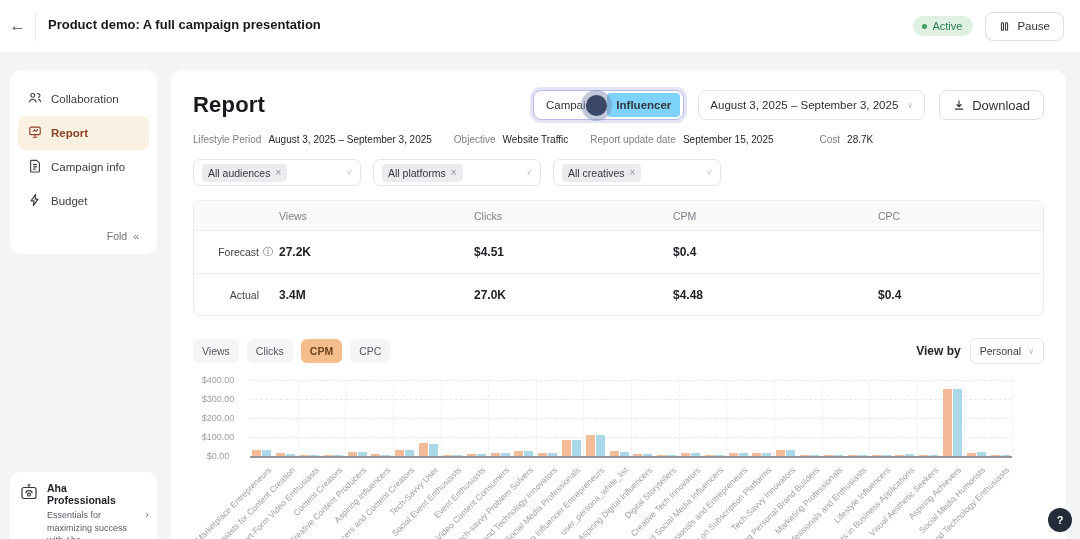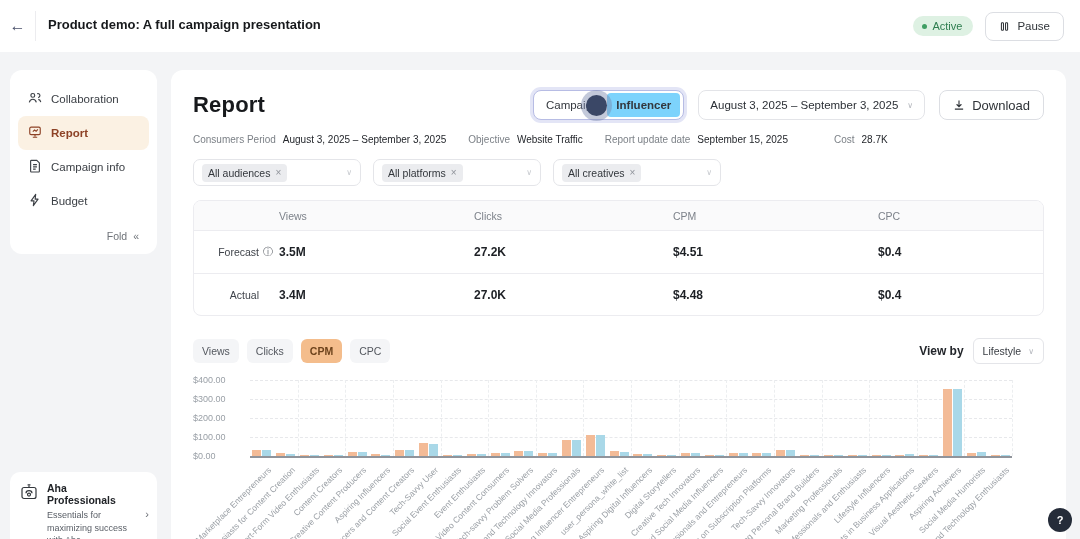--- a/index.html
+++ b/index.html
@@ -68,21 +68,21 @@
 
   .tabs-row { display:flex; align-items:center; margin-top:22px; }
   .pill { background:#f4f5f7; border-radius:6px; padding:6px 9px; font-size:10.5px; color:#54585f; margin-right:8px; cursor:pointer; }
   .pill.active { background:#f4bd8c; color:#6e431c; font-weight:700; }
   .view-by { margin-left:auto; display:flex; align-items:center; gap:9px; }
   .view-by-label { font-size:12px; font-weight:700; color:#23262b; }
   .view-by-select { height:26px; border:1px solid #e4e5e9; border-radius:6px; display:flex; align-items:center; gap:7px; padding:0 9px; font-size:10.5px; color:#3a3e44; cursor:pointer; }
 
   
   #chart { position:relative; margin-top:6px; height:190px; overflow:hidden; }
-  .y-label { position:absolute; left:0; width:50px; text-align:left; font-size:9px; color:#9aa0a7; transform:translateY(-50%); }
+  .y-label { position:absolute; left:0; width:50px; text-align:center; font-size:9px; color:#9aa0a7; transform:translateY(-50%); }
   .gridline-h { position:absolute; border-top:1px dashed #e7e8eb; height:0; }
   .gridline-v { position:absolute; border-left:1px dashed #eceef0; width:0; }
   .axis-x { position:absolute; height:2px; background:#90949b; }
   .bar { position:absolute; }
   .x-label { position:absolute; white-space:nowrap; font-size:8.5px; color:#9ba0a6; transform:translateX(-100%) rotate(-45deg); transform-origin:100% 0; }
 
   .help-fab { position:absolute; left:1048px; top:508px; width:24px; height:24px; border-radius:50%; background:#252c39; color:#fff; font-size:11px; font-weight:700; display:flex; align-items:center; justify-content:center; cursor:pointer; }
 </style>
 </head>
 <body>
@@ -191,21 +191,21 @@
               <path d="M2.5 13.5h11"></path>
             </svg>
         </span>
         <span>Download</span>
       </button>
     </div>
   </div>
 
   <div class="meta-row">
     <div class="meta-pair">
-      <span class="m-label">Consumers Period</span>
+      <span class="m-label">Lifestyle Period</span>
       <span class="m-value">August 3, 2025 – September 3, 2025</span>
     </div>
     <div class="meta-pair">
       <span class="m-label">Objective</span>
       <span class="m-value">Website Traffic</span>
     </div>
     <div class="meta-pair">
       <span class="m-label">Report update date</span>
       <span class="m-value">September 15, 2025</span>
     </div>
@@ -245,21 +245,20 @@
       <div>Views</div>
       <div>Clicks</div>
       <div>CPM</div>
       <div>CPC</div>
     </div>
     <div class="t-row t-body">
       <div class="t-label">
         <span>Forecast</span>
         <span class="info-i">ⓘ</span>
       </div>
-      <div class="t-val">3.5M</div>
       <div class="t-val">27.2K</div>
       <div class="t-val">$4.51</div>
       <div class="t-val">$0.4</div>
     </div>
     <div class="t-row t-body second">
       <div class="t-label" style="padding-right:20px;">
         <span>Actual</span>
       </div>
       <div class="t-val">3.4M</div>
       <div class="t-val">27.0K</div>
@@ -269,21 +268,21 @@
   </div>
 
   <div class="tabs-row">
     <span class="pill">Views</span>
     <span class="pill">Clicks</span>
     <span class="pill active">CPM</span>
     <span class="pill">CPC</span>
     <div class="view-by">
       <span class="view-by-label">View by</span>
       <div class="view-by-select">
-        <span>Lifestyle</span>
+        <span>Personal</span>
         <span class="chev">∨</span>
       </div>
     </div>
   </div>
 
   <div id="chart">
       <div class="y-label" style="top: 86px;">$0.00</div>
       <div class="gridline-h" style="left: 57px; top: 67px; width: 762px;"></div>
       <div class="y-label" style="top: 67px;">$100.00</div>
       <div class="gridline-h" style="left: 57px; top: 48px; width: 762px;"></div>

